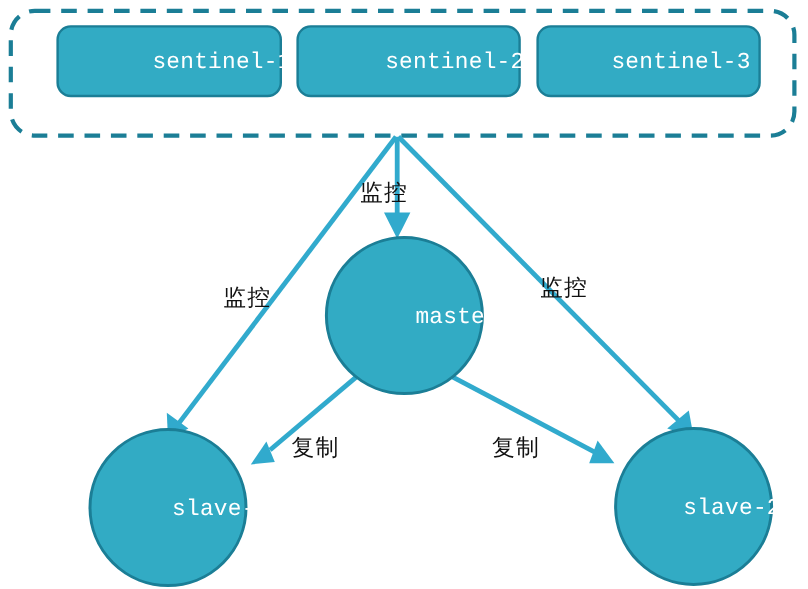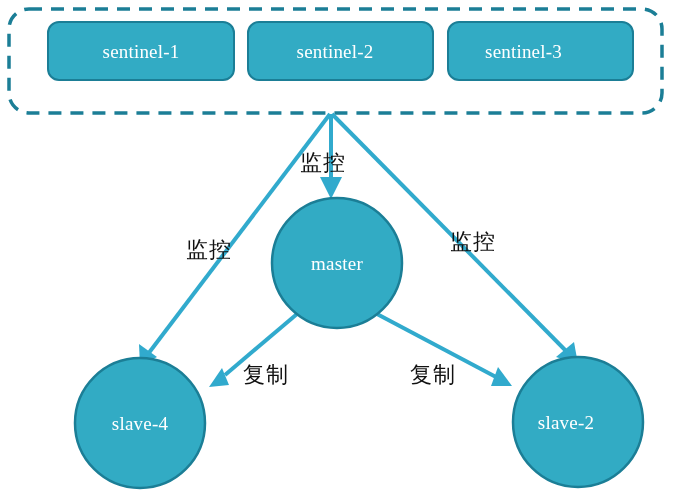--- a/index.html
+++ b/index.html
@@ -22,30 +22,31 @@
     position: absolute;
     left: 0;
     top: 0;
     width: 673px;
     height: 491px;
   }
   .node-label {
     position: absolute;
     color: #ffffff;
     font-size: 19px;
-    font-family: Liberation Serif, serif;
+    font-family: Liberation Mono, monospace;
     white-space: nowrap;
     text-align: center;
     pointer-events: none;
     letter-spacing: 0.2px;
+    padding-left: 44px;
   }
   .edge-label {
     position: absolute;
     color: #111111;
-    font-size: 22px;
+    font-size: 19px;
     font-family: "DejaVu Sans", "Liberation Sans", sans-serif;
     white-space: nowrap;
     letter-spacing: 1px;
   }
   .sentinel-label {
     font-size: 19px;
   }
 </style>
 </head>
 <body>

